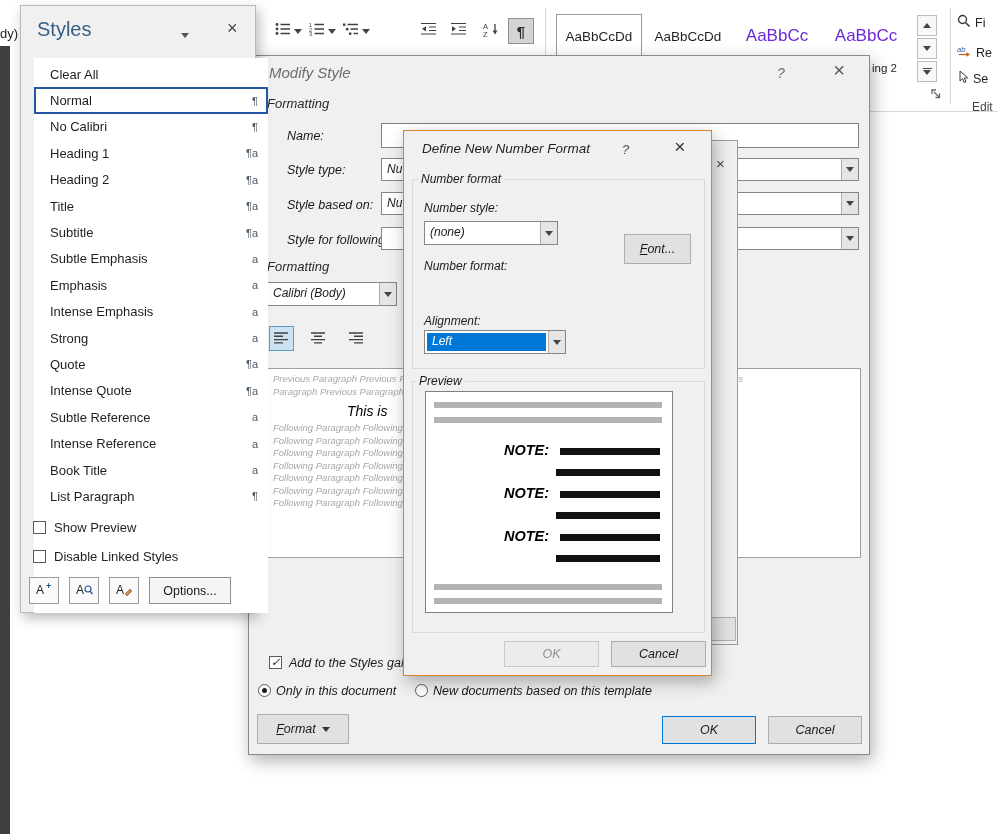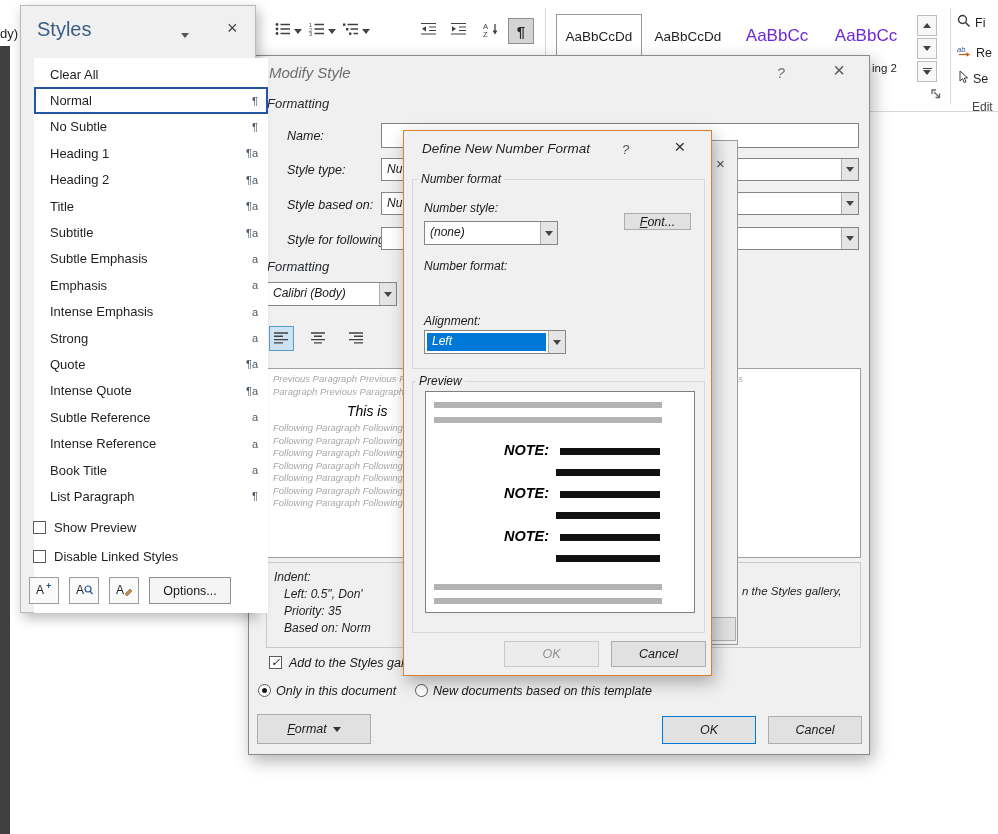--- a/index.html
+++ b/index.html
@@ -238,37 +238,30 @@
       <div class="pvline" style="left:80px;top:34px;font-size:14px;color:#000;">This is </div>
       <div class="pvline" style="left:6px;top:53px;">Following Paragraph Following Paragraph Following Paragraph Following Paragraph Following Paragraph</div>
       <div class="pvline" style="left:6px;top:65.5px;">Following Paragraph Following Paragraph Following Paragraph Following Paragraph Following Paragraph</div>
       <div class="pvline" style="left:6px;top:78px;">Following Paragraph Following Paragraph Following Paragraph Following Paragraph Following Paragraph</div>
       <div class="pvline" style="left:6px;top:90.5px;">Following Paragraph Following Paragraph Following Paragraph Following Paragraph Following Paragraph</div>
       <div class="pvline" style="left:6px;top:103px;">Following Paragraph Following Paragraph Following Paragraph Following Paragraph Following Paragraph</div>
       <div class="pvline" style="left:6px;top:115.5px;">Following Paragraph Following Paragraph Following Paragraph Following Paragraph Following Paragraph</div>
       <div class="pvline" style="left:6px;top:128px;">Following Paragraph Following Paragraph Following Paragraph Following Paragraph Following Paragraph</div>
     </div>
 
-    <div class="a" style="left:17px;top:506px;width:595px;height:86px;border:1px solid #c9c9c9;">
-      <div class="a nw" style="left:7px;top:7px;font-size:12px;color:#1f1f1f;">Indent:</div>
-      <div class="a nw" style="left:17px;top:24px;font-size:12px;color:#1f1f1f;">Left:  0.5", Don'</div>
-      <div class="a nw" style="left:17px;top:41px;font-size:12px;color:#1f1f1f;">Priority: 35</div>
-      <div class="a nw" style="left:17px;top:58px;font-size:12px;color:#1f1f1f;">Based on: Norm</div>
-      <div class="a nw" style="left:475px;top:22px;font-size:11.5px;color:#1f1f1f;">n the Styles gallery,</div>
-    </div>
 
     <span class="checkbox" style="left:20px;top:600px;">✓</span>
     <div class="a lbl" style="left:40px;top:600px;">Add to the Styles galle</div>
 
     <span class="radio on" style="left:9px;top:628px;"></span>
     <div class="a lbl" style="left:27px;top:628px;">Only in this document</div>
     <span class="radio" style="left:166px;top:628px;"></span>
     <div class="a lbl" style="left:184px;top:628px;">New documents based on this template</div>
 
-    <div class="btn" style="left:8px;top:658px;width:114px;height:30px;gap:6px;">
+    <div class="btn" style="left:8px;top:658px;width:92px;height:30px;gap:6px;">
       <span class="accel">Format</span>
         <span class="tri" style="border-top-color:#333;"></span>
     </div>
     <div class="btn def" style="left:413px;top:660px;width:94px;height:28px;">
         <span>OK</span>
       </div>
     <div class="btn" style="left:519px;top:660px;width:94px;height:28px;">
         <span>Cancel</span>
       </div>
   </div>
@@ -286,38 +279,38 @@
     <div class="grp" style="left:8px;top:48px;width:293px;height:190px;"></div>
     <div class="grplbl" style="left:14px;top:41px;">Number format</div>
 
     <div class="a lbl" style="left:20px;top:70px;font-size:12px;">Number style:</div>
     <div class="combo" style="left:20px;top:90px;width:134px;height:24px;">
       <span class="val">(none)</span>
         <span class="arr">
           <span class="tri"></span>
         </span>
     </div>
-    <div class="btn" style="left:220px;top:82px;width:67px;height:17px;">
+    <div class="btn" style="left:220px;top:103px;width:67px;height:30px;">
         <span class="accel">Font...</span>
       </div>
 
     <div class="a lbl" style="left:20px;top:128px;font-size:12px;">Number format:</div>
 
     <div class="a lbl" style="left:20px;top:183px;font-size:12px;">Alignment:</div>
     <div class="combo" style="left:20px;top:199px;width:142px;height:24px;">
       <span class="val" style="background:#0078d7;color:#fff;margin:2px;padding-top:1px;">Left</span>
       <span class="arr">
           <span class="tri"></span>
         </span>
     </div>
 
     <div class="grp" style="left:8px;top:250px;width:293px;height:252px;"></div>
     <div class="grplbl" style="left:12px;top:243px;">Preview</div>
 
-    <div class="a" style="left:21px;top:260px;width:270px;height:222px;background:#fff;border:1px solid #7f7f7f;">
+    <div class="a" style="left:21px;top:260px;width:248px;height:222px;background:#fff;border:1px solid #7f7f7f;">
       <div class="bar" style="left:8px;top:10px;width:228px;"></div>
       <div class="bar" style="left:8px;top:25px;width:228px;"></div>
 
       <div class="notelbl" style="left:78px;top:50px;">NOTE:</div>
       <div class="bar black" style="left:134px;top:56px;width:100px;"></div>
       <div class="bar black" style="left:130px;top:77px;width:104px;"></div>
 
       <div class="notelbl" style="left:78px;top:93px;">NOTE:</div>
       <div class="bar black" style="left:134px;top:99px;width:100px;"></div>
       <div class="bar black" style="left:130px;top:120px;width:104px;"></div>
@@ -346,21 +339,21 @@
     <div class="a" style="left:13px;top:52px;width:234px;height:555px;background:#fff;padding-top:3px;overflow:hidden;">
       <div class="srow">
           <span>Clear All</span>
           <span class="smark"></span>
         </div>
       <div class="srow sel">
           <span>Normal</span>
           <span class="smark">¶</span>
         </div>
       <div class="srow">
-          <span>No Subtle</span>
+          <span>No Calibri</span>
           <span class="smark">¶</span>
         </div>
       <div class="srow">
           <span>Heading 1</span>
           <span class="smark">¶a</span>
         </div>
       <div class="srow">
           <span>Heading 2</span>
           <span class="smark">¶a</span>
         </div>

